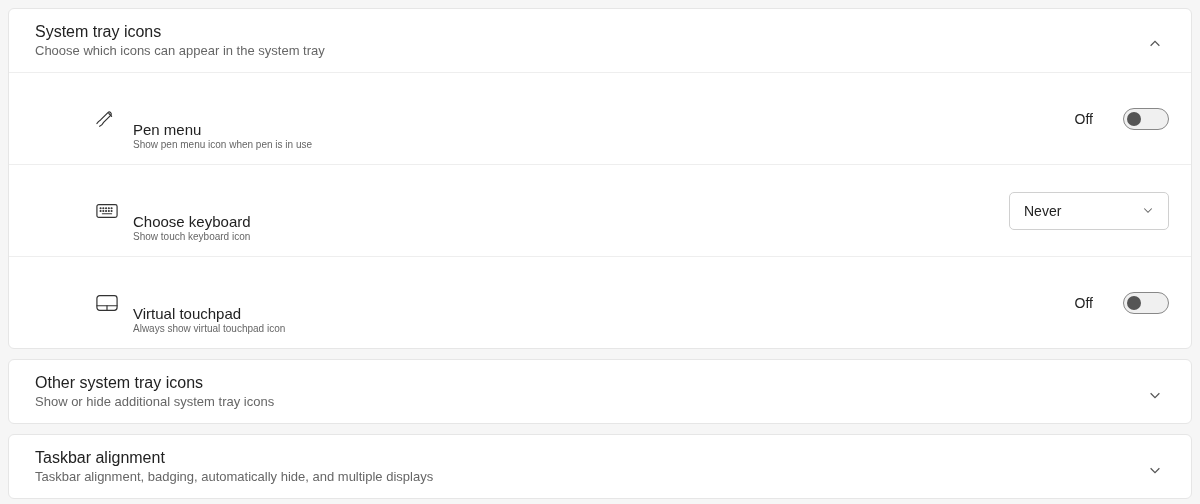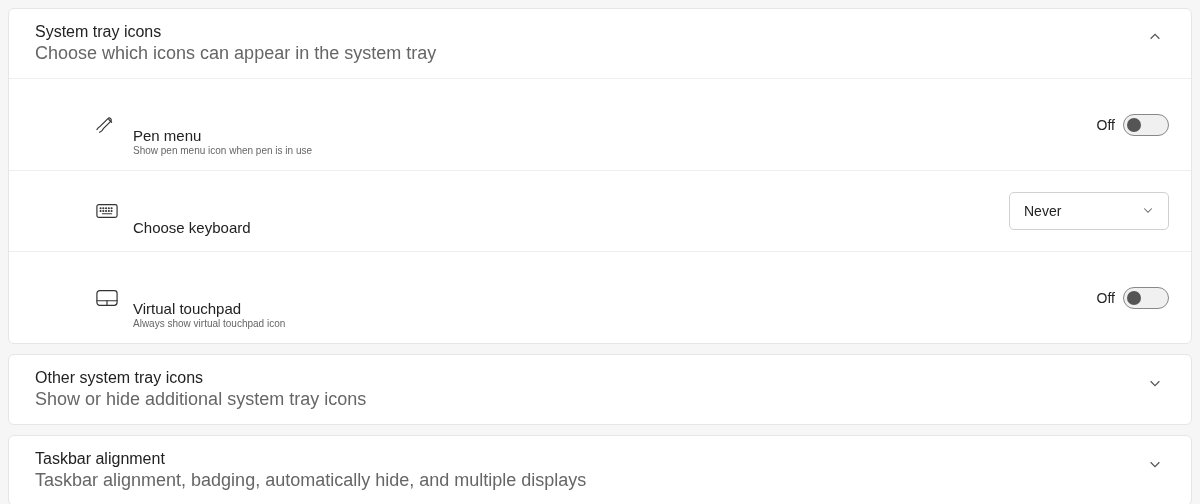--- a/index.html
+++ b/index.html
@@ -12,32 +12,32 @@
     font-size: 14px;
   }
   .card {
     background: #fff;
     border: 1px solid #e6e6e6;
     border-radius: 6px;
     margin-bottom: 10px;
   }
   .header-row {
     display: flex;
-    align-items: flex-start;
+    align-items: flex-end;
     padding: 14px 22px 14px 26px;
   }
   .header-text { flex: 1; }
   .title {
     font-size: 16px;
     font-weight: 400;
     color: #222;
     margin-bottom: 2px;
   }
   .subtitle {
-    font-size: 18px;
+    font-size: 13px;
     color: #666;
   }
   .chevron {
     width: 28px;
     height: 28px;
     display: flex;
     align-items: center;
     justify-content: center;
     color: #555;
   }
@@ -70,21 +70,21 @@
     color: #222;
     margin-bottom: 1px;
   }
   .sub-desc {
     font-size: 10px;
     color: #666;
   }
   .ctl {
     display: flex;
     align-items: center;
-    gap: 8px;
+    gap: 30px;
   }
   .toggle-label {
     font-size: 14px;
     color: #222;
   }
   .toggle {
     position: relative;
     width: 46px;
     height: 22px;
     border-radius: 11px;
@@ -167,20 +167,21 @@
           <circle cx="5" cy="8" r="0.5" fill="currentColor"></circle>
           <circle cx="8" cy="8" r="0.5" fill="currentColor"></circle>
           <circle cx="11" cy="8" r="0.5" fill="currentColor"></circle>
           <circle cx="14" cy="8" r="0.5" fill="currentColor"></circle>
           <circle cx="17" cy="8" r="0.5" fill="currentColor"></circle>
           <line x1="7" y1="11" x2="17" y2="11"></line>
         </svg>
       </div>
       <div class="sub-body">
         <div class="sub-title">Choose keyboard</div>
+        <div class="sub-desc">Show touch keyboard icon</div>
       </div>
       <div class="ctl">
         <div class="select">
           <span>Never</span>
           <span class="sel-chev">
             <svg width="12" height="12" viewBox="0 0 16 16" fill="none" stroke="currentColor" stroke-width="1.4">
                 <path d="M3 6 L8 11 L13 6"></path>
               </svg>
           </span>
         </div>

